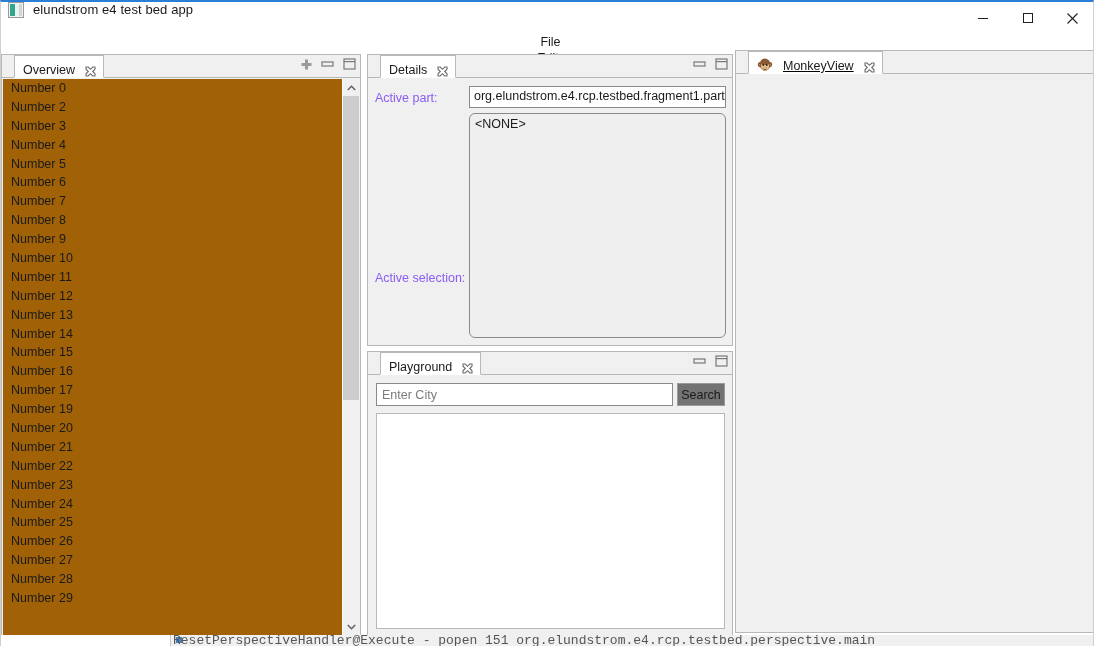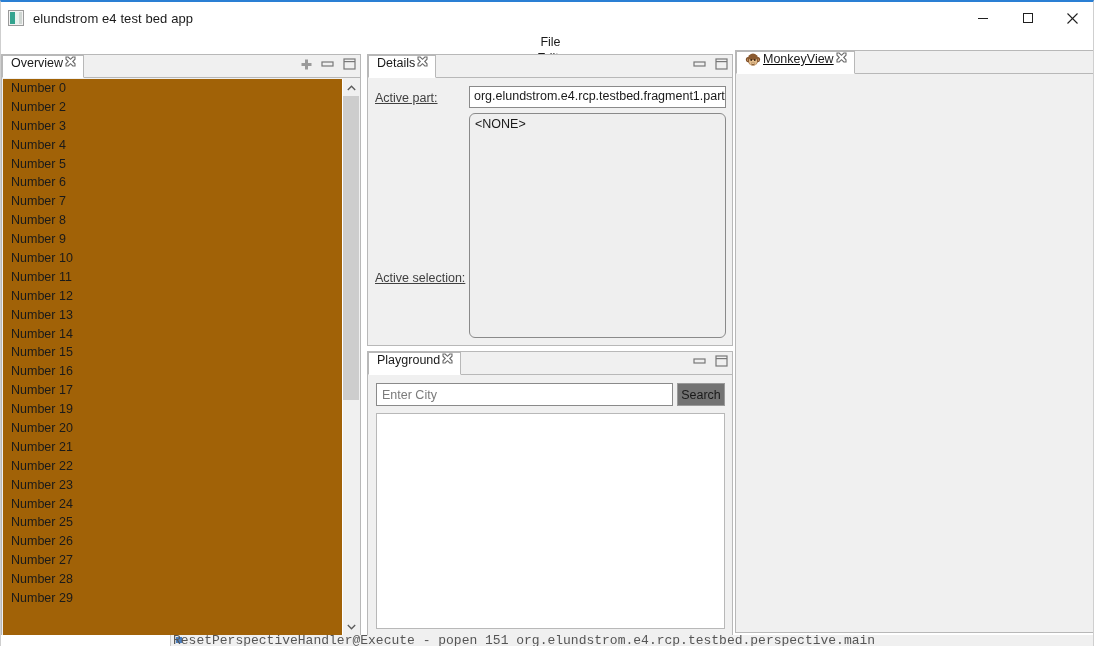--- a/index.html
+++ b/index.html
@@ -16,21 +16,21 @@
     border-top: 2px solid #2a7fd4;
     border-left: 1px solid #cfcfcf;
     border-right: 1px solid #cfcfcf;
     overflow: hidden;
   }
 
   
   .titlebar {
     position: absolute; left: 0; top: 0; width: 1094px; height: 32px;
     background: #ffffff;
-    display: flex; align-items: center;
+    display: flex; 
   }
   .app-icon {
     width: 16px; height: 16px; margin-left: 7px; margin-right: 9px;
     border: 1px solid #9a9a9a; background: #f3f3f3;
     position: relative; flex: none;
   }
   .app-icon i { position: absolute; display: block; }
   .app-icon i.a { left: 1px; top: 1px; width: 5px; height: 12px; background: #33a48f; }
   .app-icon i.b { left: 6px; top: 1px; width: 4px; height: 12px; background: #e9f3ef; }
   .app-icon i.c { left: 10px; top: 1px; width: 3px; height: 12px; background: #cfd6d2; }
@@ -61,27 +61,27 @@
     background: #f0f0f0;
     border: 1px solid #b8b8b8;
   }
   .part-tabrow {
     position: relative; height: 23px;
     background: #f0f0f0;
     border-bottom: 1px solid #b8b8b8;
     display: flex; align-items: flex-end;
   }
   .tab {
-    display: flex; align-items: flex-start; gap: 2px;
+    display: flex; align-items: flex-end; gap: 10px;
     height: 23px; padding: 0 7px 0 8px;
     background: #ffffff;
     border: 1px solid #b8b8b8;
     border-bottom: 1px solid #ffffff;
     margin-bottom: -1px;
-    position: relative; z-index: 2;
+    position: relative; z-index: 2; margin-left: 12px;
   }
   .tab-label { font-size: 12.5px; color: #1a1a1a; white-space: nowrap; }
   .tab-icon { width: 16px; height: 16px; flex: none; }
   .close-x { width: 11px; height: 11px; flex: none; display: block; }
   .part-tools {
     position: absolute; right: 4px; top: 3px;
     display: flex; align-items: center; gap: 9px;
   }
   .tool { display: flex; align-items: center; justify-content: center; }
   .part-body { position: absolute; left: 0; right: 0; bottom: 0; }
@@ -104,21 +104,21 @@
     position: absolute; left: 0; width: 17px; height: 17px;
     display: flex; align-items: center; justify-content: center;
     background: #f0f0f0; color: #5a5a5a;
   }
   .vscroll .arrow.up { top: 0; }
   .vscroll .arrow.down { bottom: 0; }
   .vscroll .thumb {
     position: absolute; left: 0; width: 17px;
     background: #cdcdcd;
   }
-  .field-label { font-size: 12.5px; color: #404040; white-space: nowrap; text-decoration: underline; }
+  .field-label { font-size: 12.5px; color: #8b5cf6; white-space: nowrap; }
   .text-field {
     border: 1px solid #8a8a8a; background: #ffffff;
     font-size: 12.5px; color: #1a1a1a;
     padding: 2px 4px; white-space: nowrap; overflow: hidden;
   }
   .text-area {
     border: 1px solid #8a8a8a; background: #efefef;
     font-size: 12.5px; color: #1a1a1a;
     padding: 3px 5px; overflow: hidden;
   }

